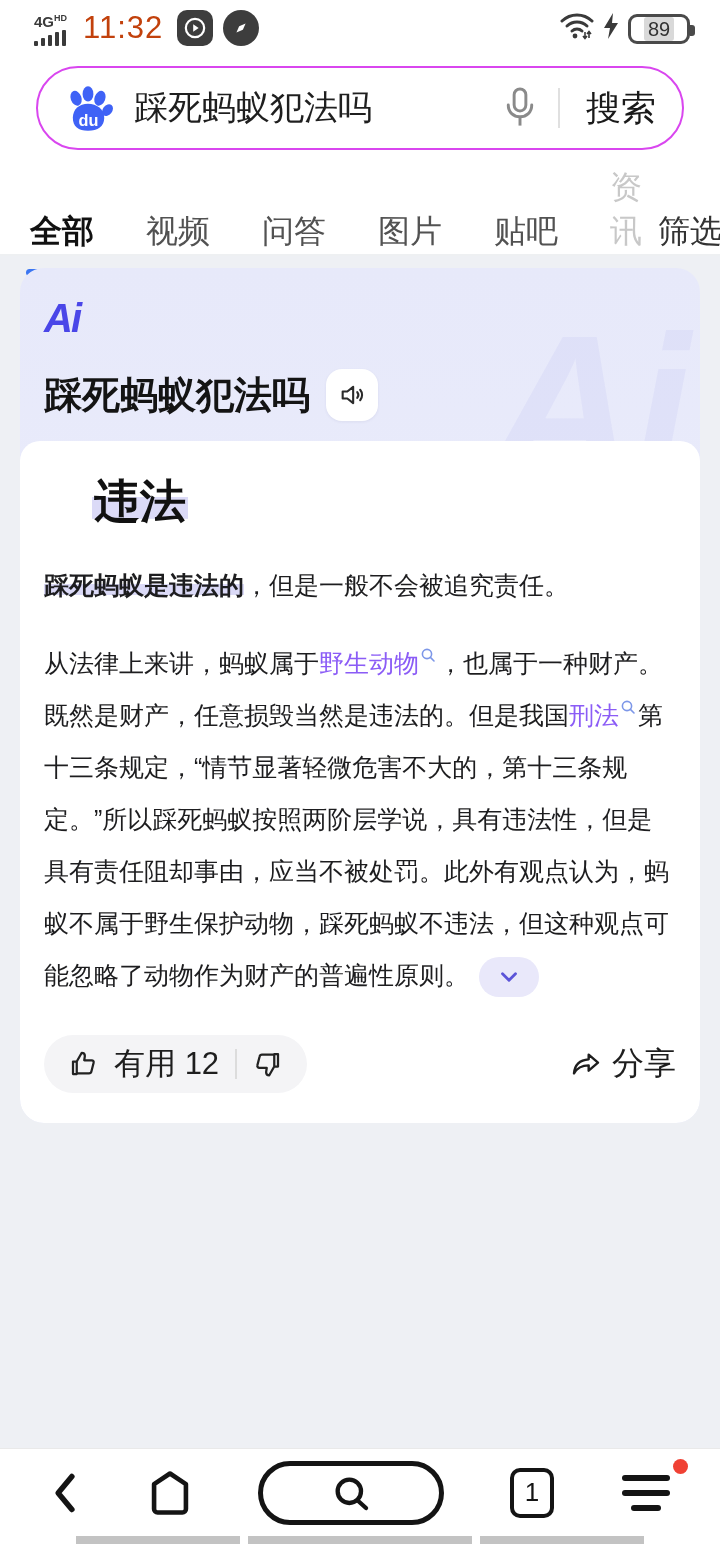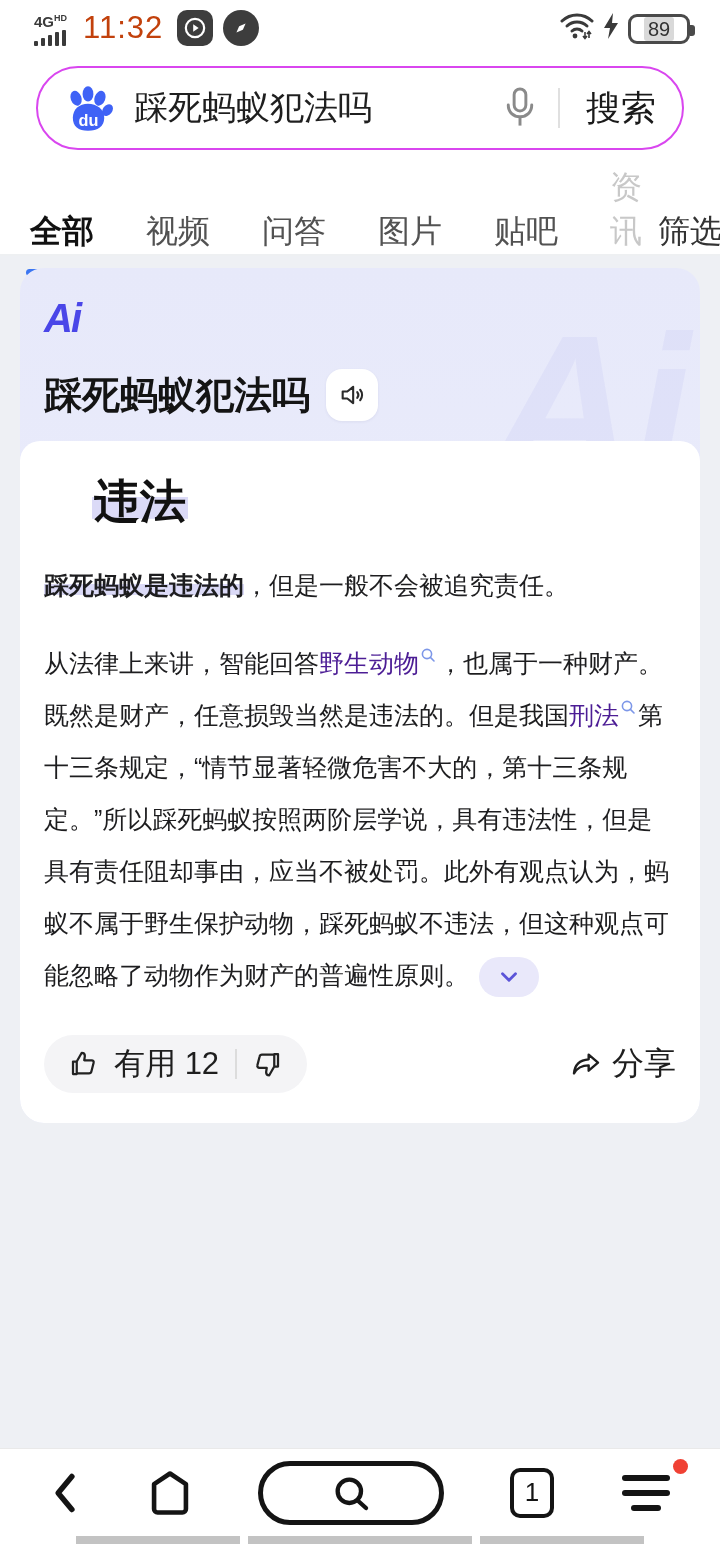--- a/index.html
+++ b/index.html
@@ -48,21 +48,21 @@
   .ai-badge .glyph { font-size:40px; font-weight:bold; font-style:italic; letter-spacing:-2px; }
   .ai-badge .txt { font-size:34px; font-weight:bold; }
   .q-row { display:flex; align-items:center; gap:16px; margin-top:28px; position:relative; }
   .q-title { font-size:38px; font-weight:bold; color:#141414; }
   .tts-btn { width:52px; height:52px; background:#fff; border-radius:16px; display:flex; align-items:center; justify-content:center; color:#2b2b2b; box-shadow:0 1px 3px rgba(60,60,120,.08); }
 
   .ai-body { background:#fff; border-radius:20px 20px 24px 24px; padding:30px 24px 30px; position:relative; }
   .verdict { font-size:46px; font-weight:bold; color:#111; display:inline; background:linear-gradient(#dbdaf7,#dbdaf7) no-repeat 0 72%/100% 42%; border-radius:6px; padding:0 2px;margin-left:48px; }
   .para { font-size:25px; line-height:52px; color:#1d1d1f; margin-top:26px; }
   .hl-bold { font-weight:bold; background:linear-gradient(#dbdaf7,#dbdaf7) no-repeat 0 78%/100% 40%; border-radius:4px; }
-  .ans-link { color:#4c1d95; text-decoration:none; }
+  .ans-link { color:#8b5cf6; text-decoration:none; }
   .sup-q { display:inline-block; vertical-align:super; line-height:0; margin:0 2px 0 1px; }
   .expand-pill { display:inline-flex; align-items:center; justify-content:center; width:60px; height:40px; background:#e9e8fa; border-radius:20px; vertical-align:-6px; margin-left:10px; color:#5b54d8; }
 
   .fb-row { display:flex; align-items:center; margin-top:34px; }
   .useful-pill { display:flex; align-items:center; background:#f4f4f6; border-radius:30px; height:58px; padding:0 24px; gap:16px; color:#222; }
   .useful-pill .lbl { font-size:31px; color:#1e1e1e; }
   .pill-div { width:2px; height:30px; background:#dcdcdc; }
   .share { margin-left:auto; display:flex; align-items:center; gap:10px; font-size:32px; color:#1e1e1e; }
 
   
@@ -183,21 +183,21 @@
               </svg>
           </span>
         </div>
       </div>
 
       <div class="ai-body">
         <span class="verdict">违法</span>
 
         <p class="para"><span class="hl-bold">踩死蚂蚁是违法的</span><span>，但是一般不会被追究责任。</span></p>
 
-        <p class="para"><span>从法律上来讲，智能回答</span><a class="ans-link">野生动物</a><span class="sup-q"><svg width="16" height="16" viewBox="0 0 16 16">
+        <p class="para"><span>从法律上来讲，蚂蚁属于</span><a class="ans-link">野生动物</a><span class="sup-q"><svg width="16" height="16" viewBox="0 0 16 16">
                 <circle cx="7" cy="7" r="4.6" fill="none" stroke="#7d97e8" stroke-width="1.6"></circle>
                 <path d="M10.4 10.4L14 14" stroke="#7d97e8" stroke-width="1.6" stroke-linecap="round"></path>
               </svg></span><span>，也属于一种财产。既然是财产，任意损毁当然是违法的。但是我国</span><a class="ans-link">刑法</a><span class="sup-q"><svg width="16" height="16" viewBox="0 0 16 16">
                 <circle cx="7" cy="7" r="4.6" fill="none" stroke="#7d97e8" stroke-width="1.6"></circle>
                 <path d="M10.4 10.4L14 14" stroke="#7d97e8" stroke-width="1.6" stroke-linecap="round"></path>
               </svg></span><span>第十三条规定，“情节显著轻微危害不大的，第十三条规定。”所以踩死蚂蚁按照两阶层学说，具有违法性，但是具有责任阻却事由，应当不被处罚。此外有观点认为，蚂蚁不属于野生保护动物，踩死蚂蚁不违法，但这种观点可能忽略了动物作为财产的普遍性原则。</span><span class="expand-pill">
               <svg width="26" height="26" viewBox="0 0 24 24">
                 <path d="M6 9l6 6 6-6" fill="none" stroke="#5b54d8" stroke-width="2.6" stroke-linecap="round" stroke-linejoin="round"></path>
               </svg>
             </span></p>

